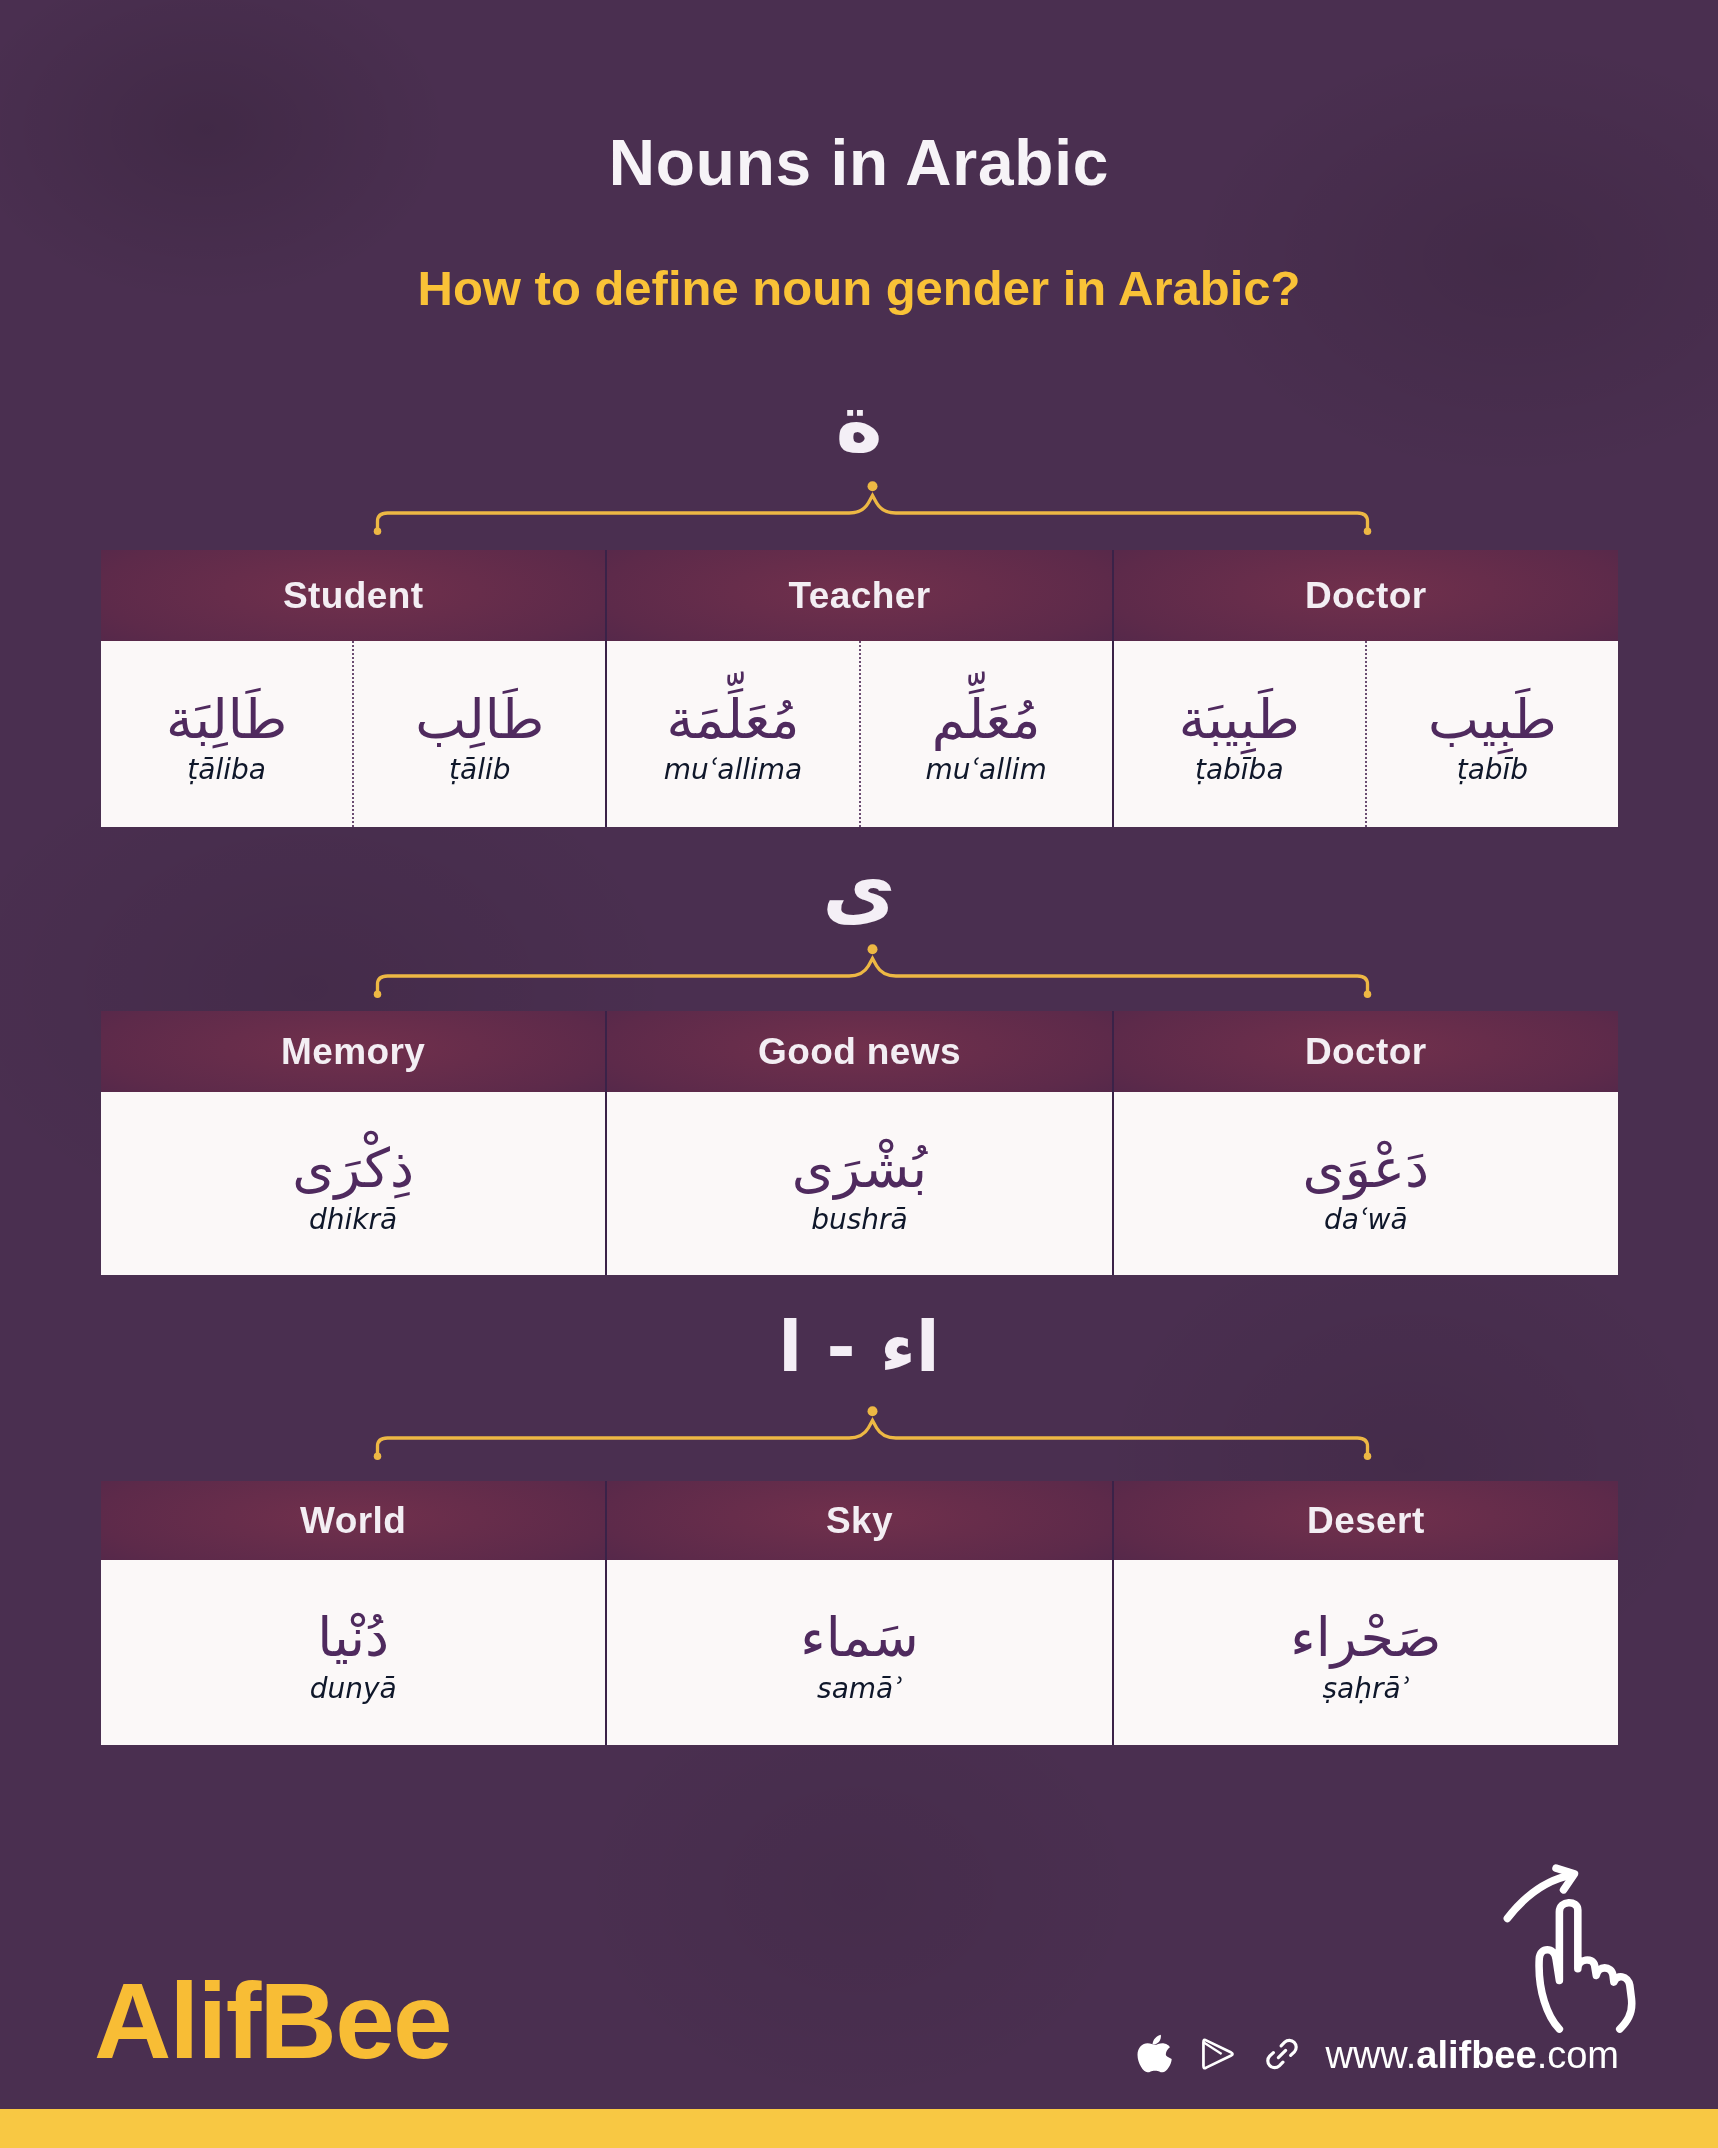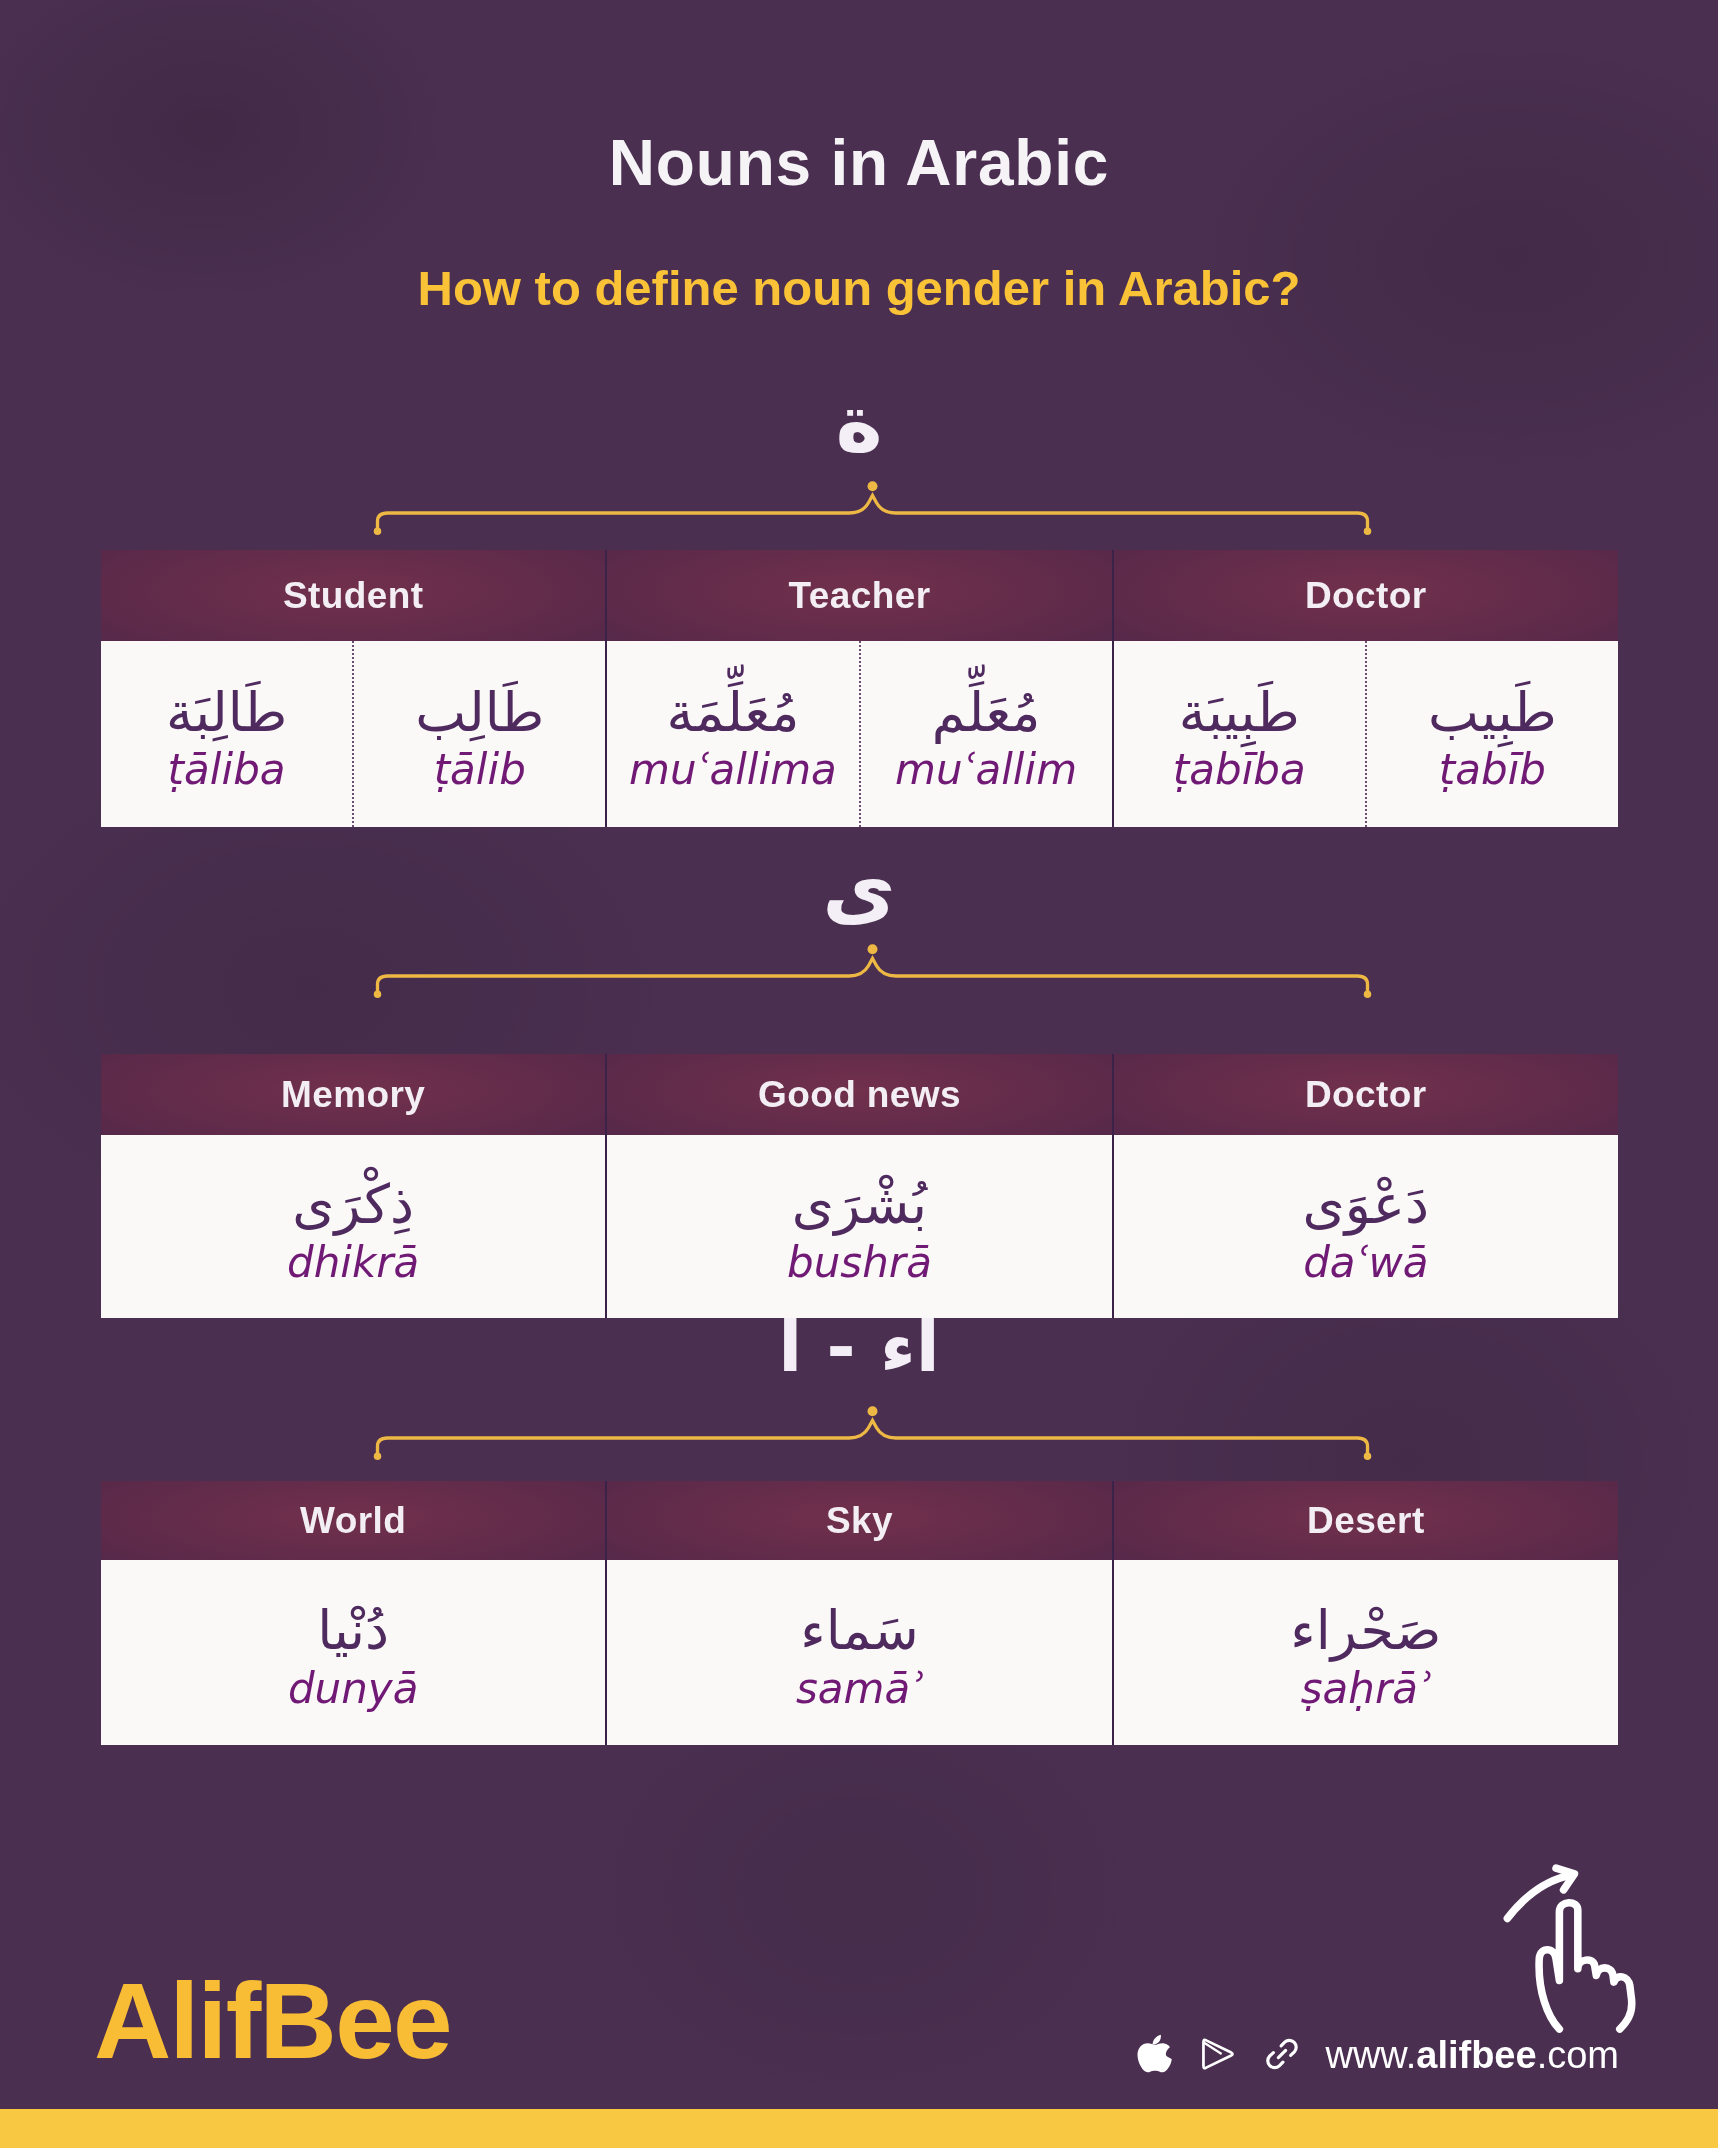--- a/index.html
+++ b/index.html
@@ -16,34 +16,34 @@
          font-weight:800;font-size:64px;line-height:1.1;color:#f6f3f7;letter-spacing:0.8px;}
   .subtitle{position:absolute;top:262px;left:0;width:100%;text-align:center;
          font-weight:700;font-size:49px;line-height:1.1;color:#f9c237;}
   .letter{position:absolute;left:0;width:100%;text-align:center;color:#f4eff6;
          font-family:"DejaVu Sans",sans-serif;font-weight:700;font-size:80px;line-height:1;}
   .letter.s1{top:384px;} .letter.s2{top:849px;} .letter.s3{top:1312px;font-size:70px;}
   .brace{position:absolute;left:369px;width:1007px;height:60px;}
   .brace.s1{top:478px;} .brace.s2{top:941px;} .brace.s3{top:1403px;}
   .gtable{position:absolute;left:101px;width:1517px;display:flex;box-sizing:border-box;}
   .gtable.t1{top:550px;height:277px;}
-  .gtable.t2{top:1054px;height:264px;}
+  .gtable.t2{top:1011px;height:264px;}
   .gtable.t3{top:1481px;height:264px;}
   .group{flex:1;display:flex;flex-direction:column;min-width:0;}
   .group + .group{border-left:2.5px solid #3a2248;}
   .ghead{display:flex;align-items:center;justify-content:center;color:#f3eef3;
          font-size:37px;font-weight:600;letter-spacing:0.4px;
          background:radial-gradient(120% 170% at 50% 45%, #71304c 0%, #5d2a4a 42%, #34204a 100%);}
   .t1 .ghead{height:91px;} .t2 .ghead{height:81px;} .t3 .ghead{height:79px;}
   .gbody{flex:1;background:#fbf8f8;display:flex;}
   .cell{flex:1;display:flex;flex-direction:column;align-items:center;justify-content:center;
         padding:11.7px 6.7px;min-width:0;}
   .cell + .cell{border-left:2.5px dotted #6b4d72;}
   .ar{font-family:"DejaVu Sans",sans-serif;font-size:54px;line-height:1.35;color:#4f2a5e;direction:rtl;}
-  .tr{font-family:"DejaVu Sans",sans-serif;font-style:italic;font-size:42px;line-height:1;color:#701a75;}
+  .tr{font-family:"DejaVu Sans",sans-serif;font-style:italic;font-size:28px;line-height:1;color:#0f172a;}
   .logo{position:absolute;left:94px;top:1968px;font-weight:800;font-size:107px;line-height:1;
         color:#f8bd35;letter-spacing:-1.7px;}
   .footer-right{position:absolute;right:99px;top:2034px;display:flex;align-items:flex-start;gap:23.5px;}
   .ficon{width:40px;height:40px;display:block;}
   .url{color:#ffffff;font-size:38px;white-space:nowrap;}
   .url .b{font-weight:700;}
   .hand{position:absolute;left:1499px;top:1863px;width:161px;height:172px;}
   .bottombar{position:absolute;left:0;top:2109px;width:100%;height:39px;background:#f8c843;}
 </style>
 </head>

